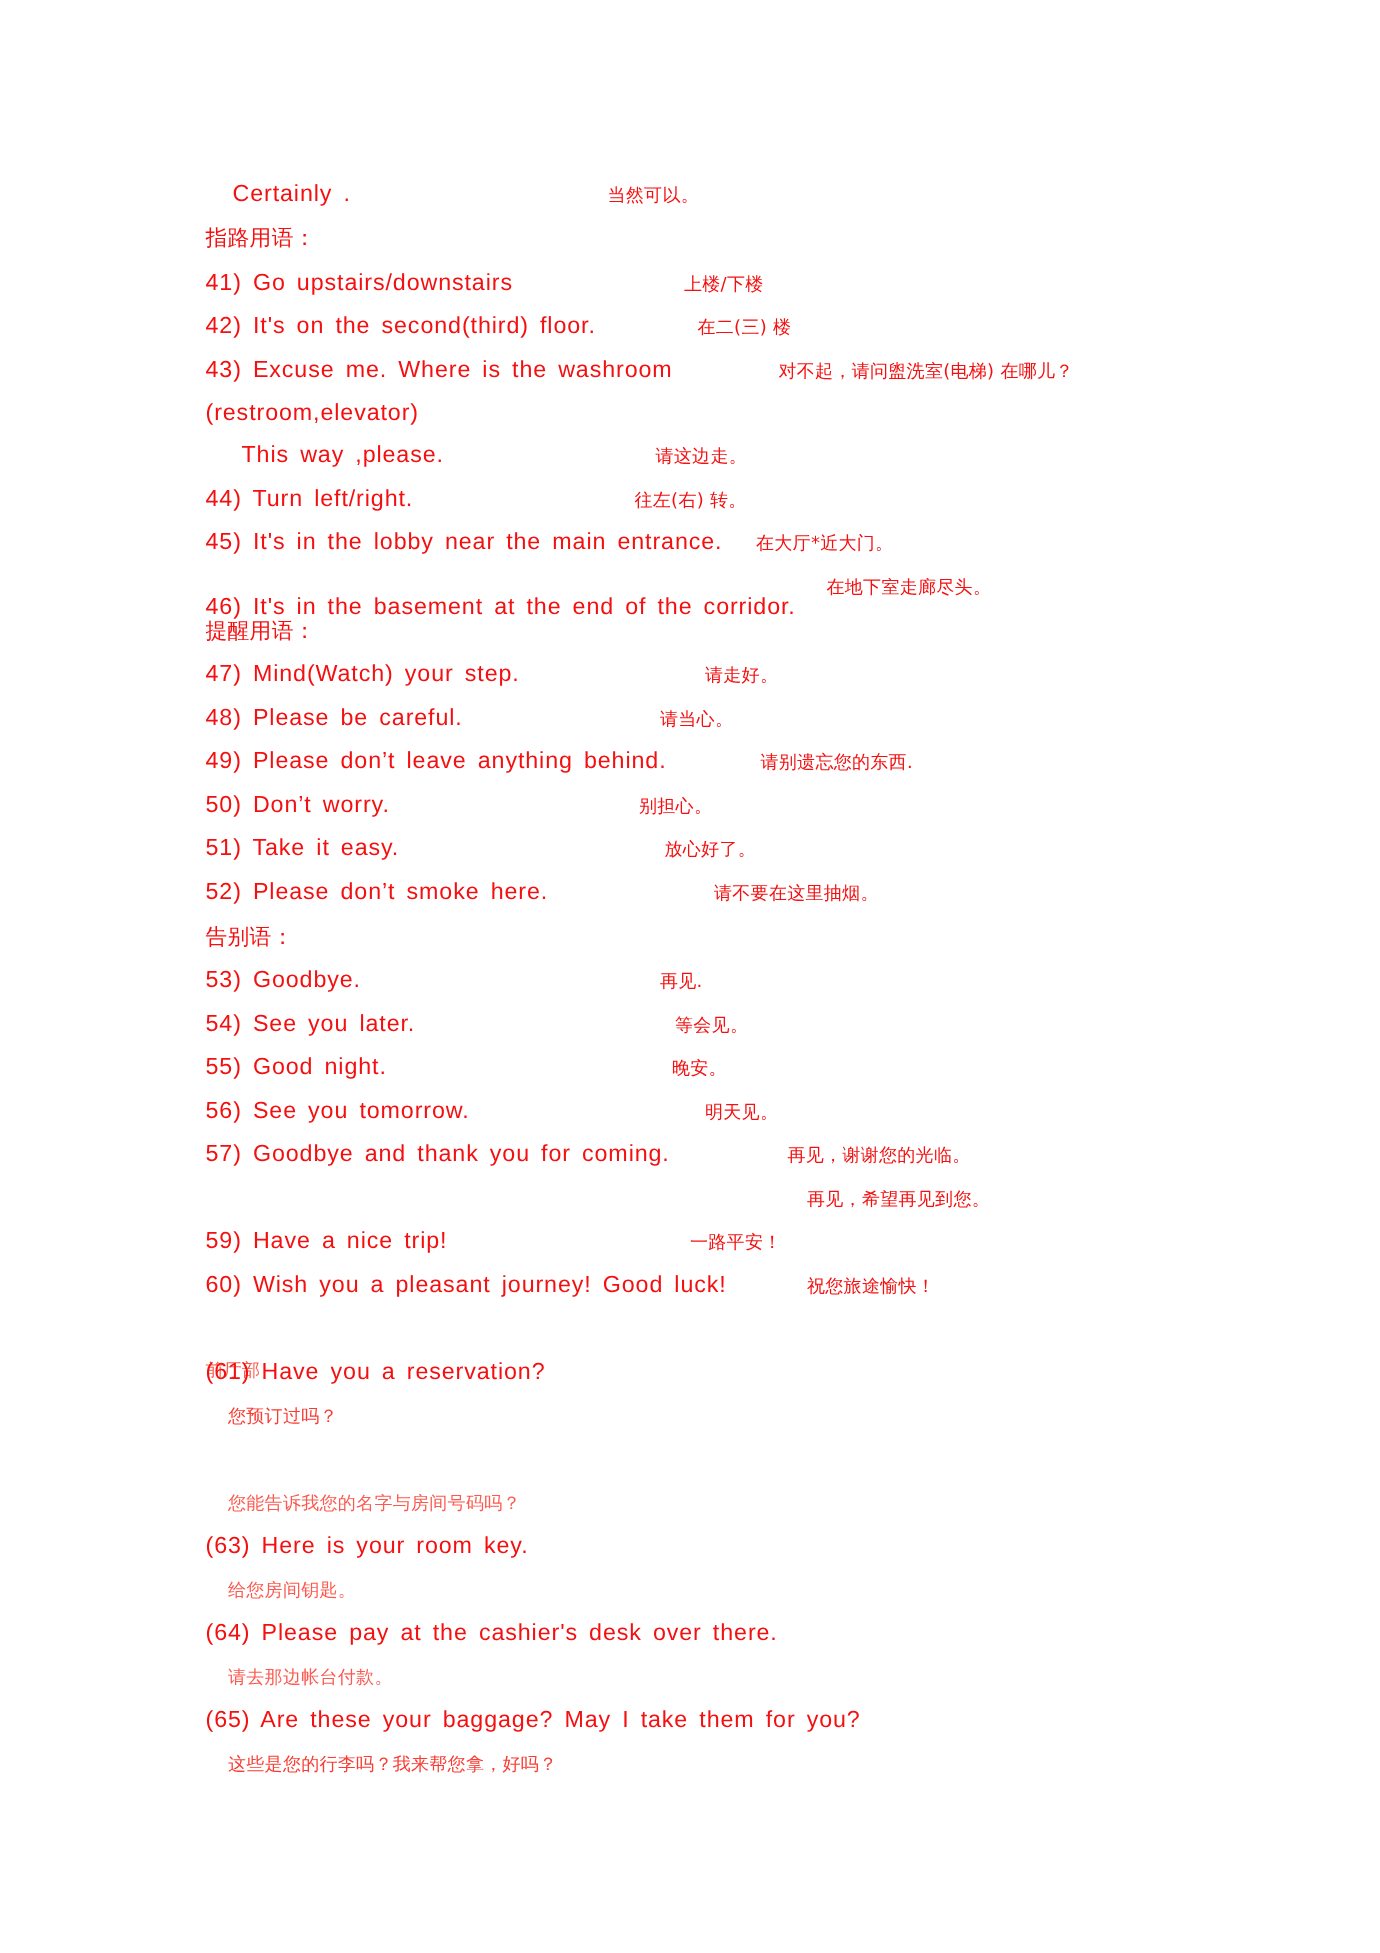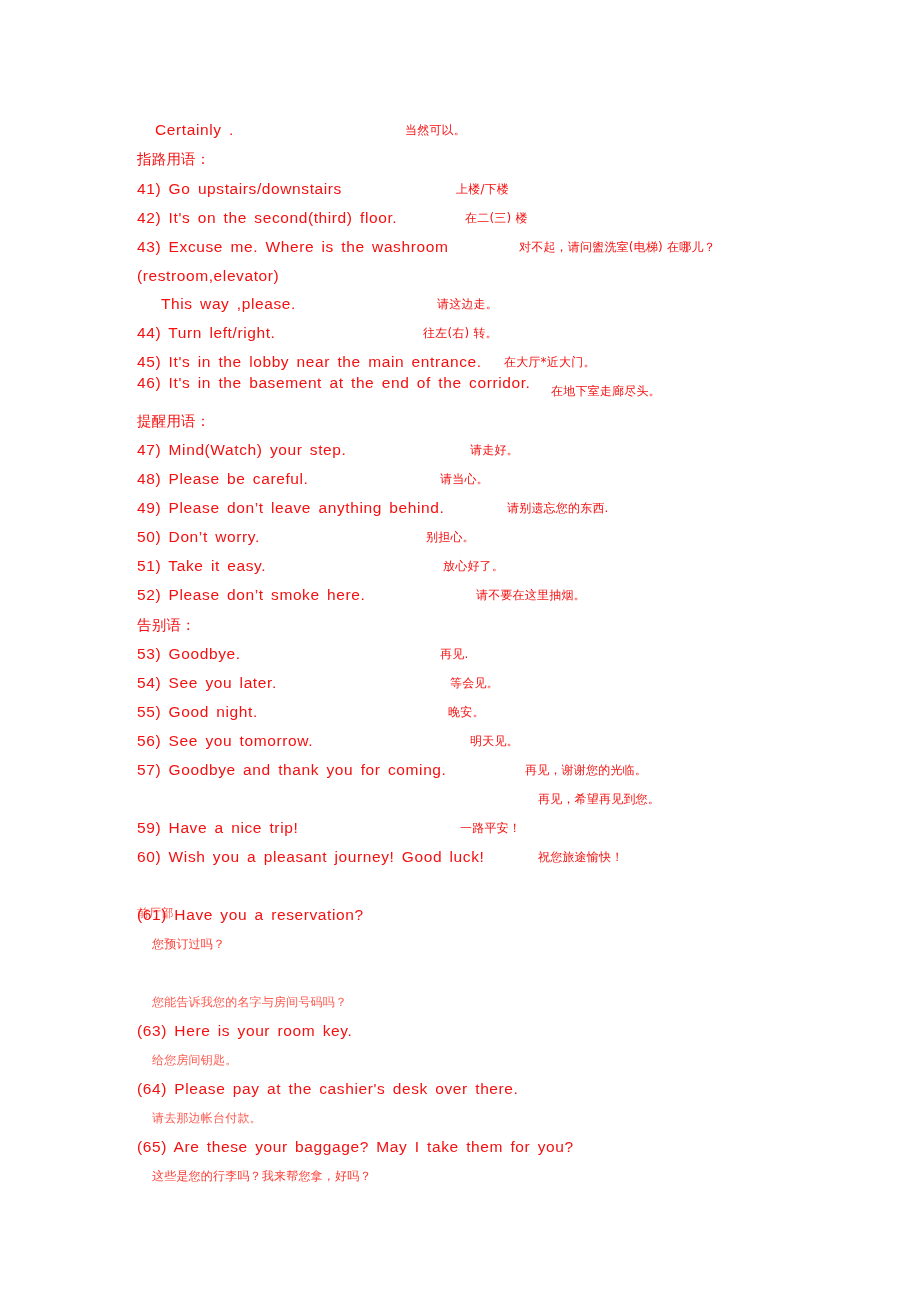--- a/index.html
+++ b/index.html
@@ -63,21 +63,21 @@
     <div class="line zh" style="left: 465px; top: 209px;">在二(三) 楼</div>
     <div class="line en" style="left: 137px; top: 238px;">43) Excuse me. Where is the washroom</div>
     <div class="line zh" style="left: 519px; top: 238px;">对不起，请问盥洗室(电梯) 在哪儿？</div>
     <div class="line en" style="left: 137px; top: 267px;">(restroom,elevator)</div>
     <div class="line en" style="left: 137px; top: 295px; margin-left: 24px;">This way ,please.</div>
     <div class="line zh" style="left: 437px; top: 295px;">请这边走。</div>
     <div class="line en" style="left: 137px; top: 324px;">44) Turn left/right.</div>
     <div class="line zh" style="left: 423px; top: 324px;">往左(右) 转。</div>
     <div class="line en" style="left: 137px; top: 353px;">45) It's in the lobby near the main entrance.</div>
     <div class="line zh" style="left: 504px; top: 353px;">在大厅*近大门。</div>
-    <div class="line en" style="left: 137px; top: 374px;">46) It's in the basement at the end of the corridor.</div>
+    <div class="line en" style="left: 137px; top: 396px;">46) It's in the basement at the end of the corridor.</div>
     <div class="line zh" style="left: 551px; top: 382px;">在地下室走廊尽头。</div>
     <div class="line zh hdr" style="left: 137px; top: 412px;">提醒用语：</div>
     <div class="line en" style="left: 137px; top: 441px;">47) Mind(Watch) your step.</div>
     <div class="line zh" style="left: 470px; top: 441px;">请走好。</div>
     <div class="line en" style="left: 137px; top: 470px;">48) Please be careful.</div>
     <div class="line zh" style="left: 440px; top: 470px;">请当心。</div>
     <div class="line en" style="left: 137px; top: 499px;">49) Please don’t leave anything behind.</div>
     <div class="line zh" style="left: 507px; top: 499px;">请别遗忘您的东西.</div>
     <div class="line en" style="left: 137px; top: 528px;">50) Don’t worry.</div>
     <div class="line zh" style="left: 426px; top: 528px;">别担心。</div>

